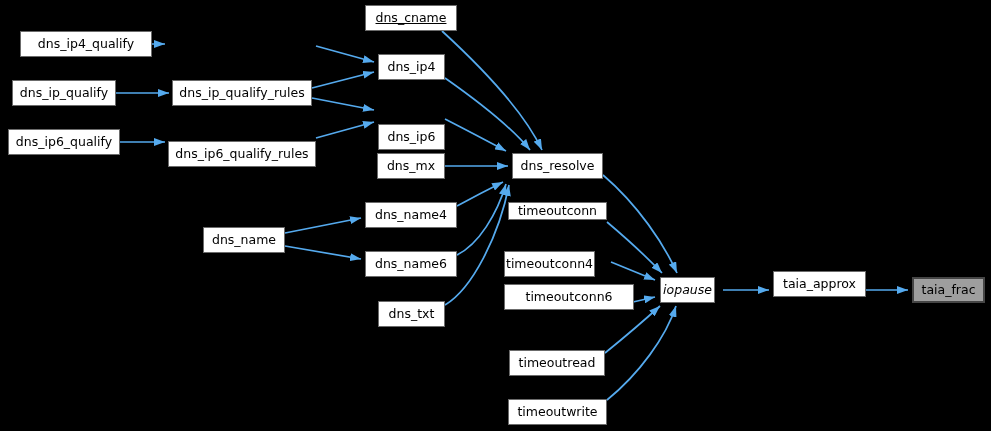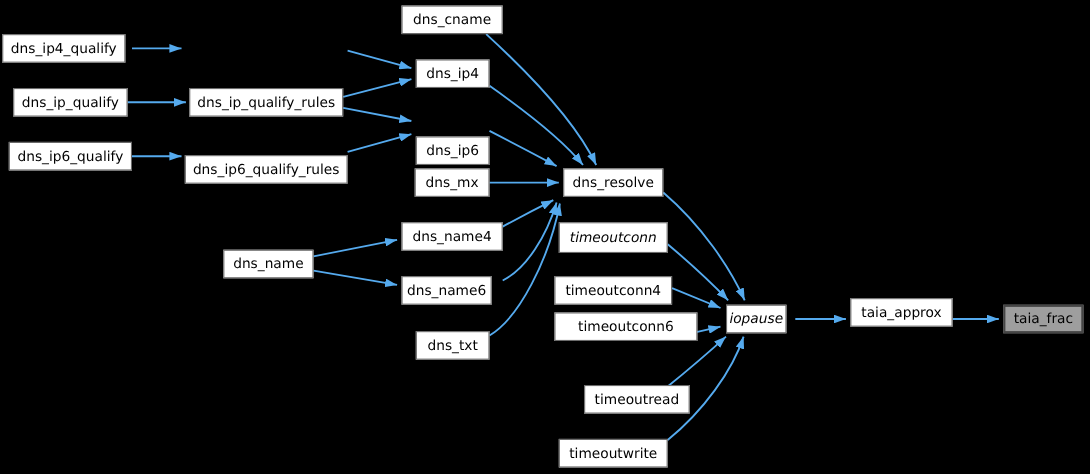--- a/index.html
+++ b/index.html
@@ -80,35 +80,35 @@
       <path d="M603,175 C638,205 664,244 677,273" class="edge" marker-end="url(#arrowhead)"></path>
       <path d="M607,222 Q639,249 662,273" class="edge" marker-end="url(#arrowhead)"></path>
       <path d="M611,262 L655,280" class="edge" marker-end="url(#arrowhead)"></path>
       <path d="M611,307 L655,297" class="edge" marker-end="url(#arrowhead)"></path>
       <path d="M605,353 Q637,327 660,306" class="edge" marker-end="url(#arrowhead)"></path>
       <path d="M607,400 C639,374 666,337 676,306" class="edge" marker-end="url(#arrowhead)"></path>
       <path d="M723,290 L769,290" class="edge" marker-end="url(#arrowhead)"></path>
       <path d="M866,290 L908,290" class="edge" marker-end="url(#arrowhead)"></path>
     </svg>
 
-<div class="node" style="left: 365px; top: 5px; width: 92px; height: 26px;">dns_cname</div>
-    <div class="node" style="left: 2px; top: 31px; width: 112px; height: 26px;">dns_ip4_qualify</div>
+<div class="node" style="left: 365px; top: 5px; width: 92px; height: 26px; text-decoration: underline;">dns_cname</div>
+    <div class="node" style="left: 20px; top: 31px; width: 132px; height: 26px;">dns_ip4_qualify</div>
     <div class="node" style="left: 378px; top: 54px; width: 67px; height: 26px;">dns_ip4</div>
     <div class="node" style="left: 172px; top: 80px; width: 140px; height: 26px;">dns_ip_qualify_rules</div>
     <div class="node" style="left: 12px; top: 80px; width: 104px; height: 26px;">dns_ip_qualify</div>
     <div class="node" style="left: 378px; top: 104px; width: 67px; height: 26px; margin-top: 20px;">dns_ip6</div>
     <div class="node" style="left: 8px; top: 129px; width: 112px; height: 26px;">dns_ip6_qualify</div>
     <div class="node" style="left: 168px; top: 129px; width: 148px; height: 26px; margin-top: 12px;">dns_ip6_qualify_rules</div>
     <div class="node" style="left: 377px; top: 153px; width: 68px; height: 26px;">dns_mx</div>
     <div class="node" style="left: 512px; top: 153px; width: 91px; height: 26px;">dns_resolve</div>
     <div class="node" style="left: 365px; top: 202px; width: 92px; height: 26px;">dns_name4</div>
-    <div class="node" style="left: 508px; top: 202px; width: 99px; height: 28px; font-style: italic;">timeoutconn</div>
+    <div class="node" style="left: 508px; top: 202px; width: 99px; height: 18px;">timeoutconn</div>
     <div class="node" style="left: 203px; top: 227px; width: 82px; height: 26px;">dns_name</div>
-    <div class="node" style="left: 365px; top: 251px; width: 82px; height: 26px;">dns_name6</div>
-    <div class="node" style="left: 504px; top: 251px; width: 107px; height: 26px;">timeoutconn4</div>
+    <div class="node" style="left: 365px; top: 251px; width: 92px; height: 26px;">dns_name6</div>
+    <div class="node" style="left: 504px; top: 251px; width: 91px; height: 26px;">timeoutconn4</div>
     <div class="node" style="left: 660px; top: 277px; width: 55px; height: 26px; font-style: italic;">iopause</div>
     <div class="node" style="left: 773px; top: 271px; width: 93px; height: 26px;">taia_approx</div>
     <div class="node highlight" style="left: 912px; top: 277px; width: 73px; height: 26px;">taia_frac</div>
     <div class="node" style="left: 378px; top: 301px; width: 67px; height: 26px;">dns_txt</div>
     <div class="node" style="left: 504px; top: 284px; width: 130px; height: 26px;">timeoutconn6</div>
-    <div class="node" style="left: 531px; top: 350px; width: 96px; height: 26px;">timeoutread</div>
+    <div class="node" style="left: 509px; top: 350px; width: 96px; height: 26px;">timeoutread</div>
     <div class="node" style="left: 508px; top: 399px; width: 99px; height: 26px;">timeoutwrite</div>
   </div>
 
 </body></html>

